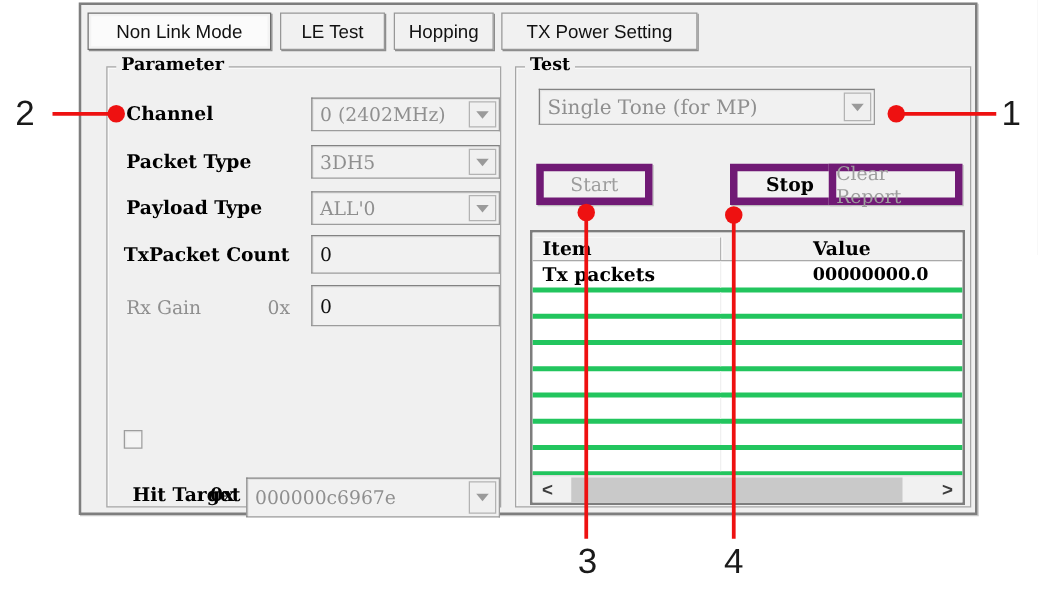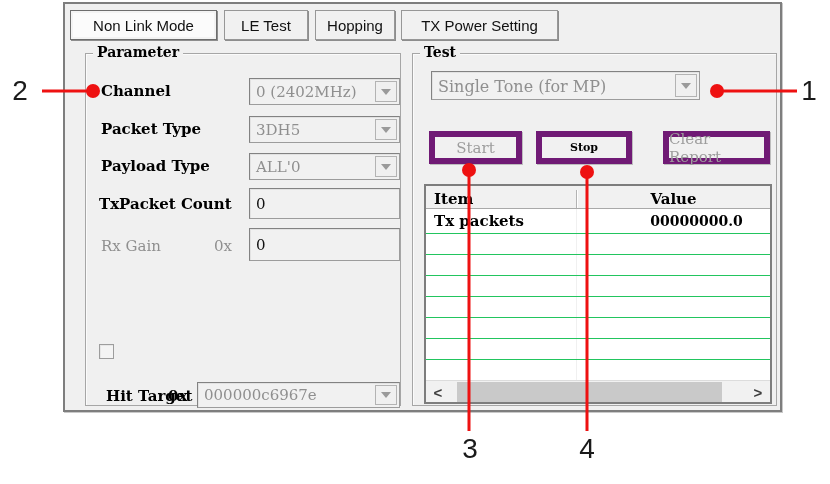--- a/index.html
+++ b/index.html
@@ -107,40 +107,40 @@
   .btn {
     position: absolute; top: 77px; height: 33px;
     background: #f1f1f1;
     border: 6px solid #701a75;
     box-shadow: 1px 1px 0 #bdbdbd;
     display: flex; align-items: center; justify-content: center;
     font-family: "DejaVu Serif", serif;
     font-size: 15px;
   }
   .btn.disabled { color: #9d9d9d; }
-  .btn.primary  { color: #000; font-weight: bold; font-size: 11px; }
+  .btn.primary  { color: #000; font-weight: bold; font-size: 15px; margin-left: 48px; }
   .btn-start { left: 16px;  width: 93px; }
   .btn-stop  { left: 123px; width: 96px; }
   .btn-clear { left: 250px; width: 107px; }
 
   
   .rtable {
     position: absolute; left: 11px; top: 130px; width: 348px; height: 220px;
     background: #ffffff;
     border: 2px solid #7d7d7d;
     overflow: hidden;
   }
   .thead { display: flex; height: 23px; background: #f1f1f1; border-bottom: 1px solid #a9a9a9; align-items: flex-end; }
   .th {
     font-size: 15px; font-weight: bold; color: #000;
     display: flex; align-items: center;
   }
   .th-item { width: 151px; padding-left: 8px; border-right: 1px solid #b3b3b3; box-shadow: 1px 0 0 #fff; }
   .th-value { flex: 1; justify-content: center; }
-  .t-row { display: flex; height: 21px; border-bottom: 1px solid #22c55e; gap: 46px; }
+  .t-row { display: flex; height: 21px; border-bottom: 4px solid #22c55e; gap: 46px; }
   .t-row.data { height: 25px; }
   .td-item  { width: 151px; padding-left: 8px; border-right: 1px solid #f0f0f0;
               font-size: 15px; font-weight: bold; color: #000; display: flex; align-items: center; }
   .td-value { flex: 1; display: flex; align-items: center; justify-content: center;
               font-size: 14px; font-weight: bold; color: #000; }
 
   
   .hscroll {
     position: absolute; left: 0; right: 0; bottom: 0; height: 22px;
     background: #f1f1f1; border-top: 1px solid #dcdcdc;
@@ -217,21 +217,21 @@
     <input class="tbox" style="left: 163px; top: 134px; width: 151px; height: 31px;" value="0">
 
     <span class="flabel disabled" style="left:15px; top:183px;">Rx Gain</span>
     <span class="hexprefix" style="left:128px; top:183px; color:#8f8f8f;">0x</span>
     <input class="tbox" style="left: 163px; top: 174px; width: 151px; height: 33px;" value="0">
 
     <span class="checkbox" style="left:13px; top:290px;"></span>
 
     <span class="flabel" style="left:20px; top:333px;">Hit Target</span>
     <span class="hexprefix" style="left:82px; top:333px; font-weight:bold; color:#000;">0x</span>
-    <div class="combo" style="left:111px; top:328px; width:203px; height:26px;">
+    <div class="combo" style="left:111px; top:328px; width:203px; height:32px;">
       <span class="combo-text">000000c6967e</span>
       <span class="combo-btn">
           <span class="tri-down"></span>
         </span>
     </div>
   </div>
 
   <div class="groupbox gb-test">
     <span class="gb-title">Test</span>
 

